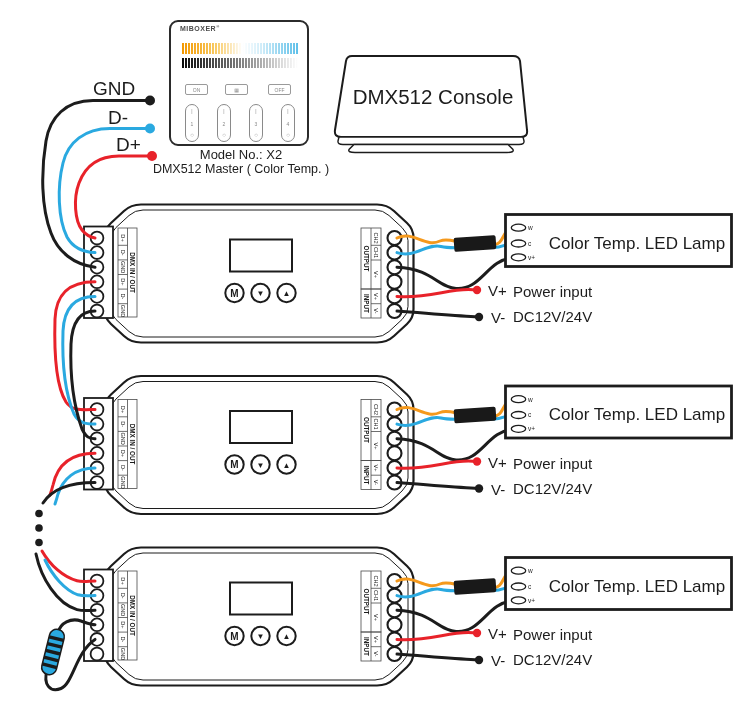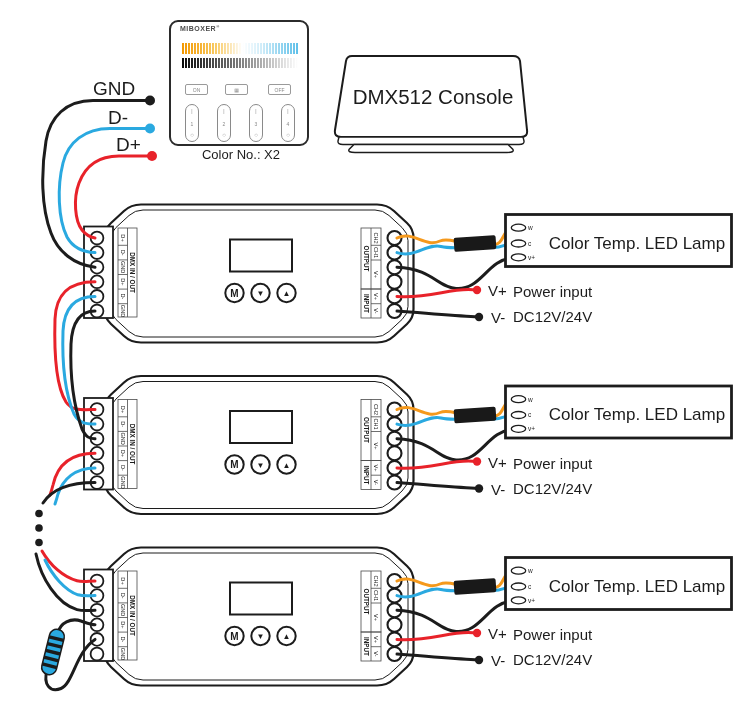--- a/index.html
+++ b/index.html
@@ -364,15 +364,16 @@
     <span>|</span>
         <span>3</span>
         <span class="dot">○</span>
   </div>
   <div class="zone" style="left:110px;">
     <span>|</span>
         <span>4</span>
         <span class="dot">○</span>
   </div>
 </div>
-<div class="caption" style="top:147px;font-size:13px;">Color No.: X2</div>
+<div class="caption" style="top:147px;font-size:13px;">Model No.: X2</div>
+<div class="caption" style="top:162px;">DMX512 Master ( Color Temp. )</div>
 
 </div>
 
 </body></html>

